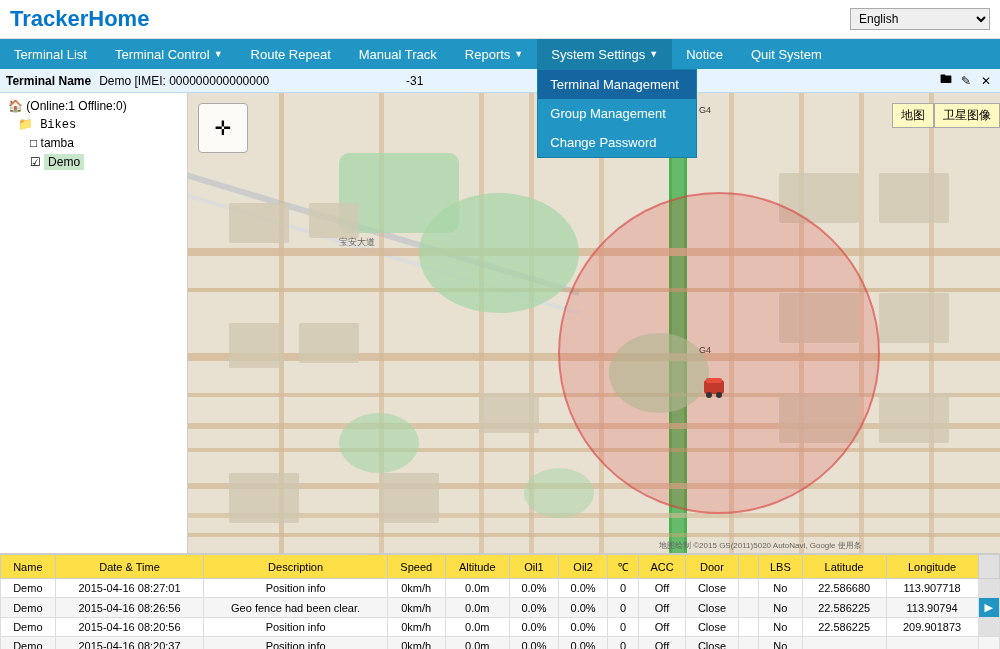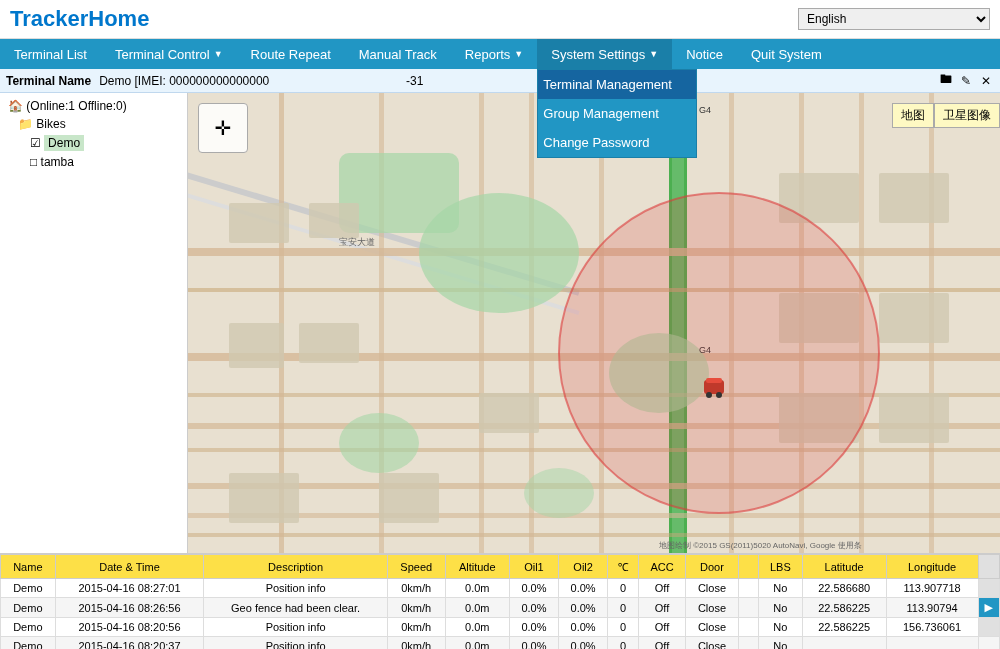--- a/index.html
+++ b/index.html
@@ -1,31 +1,31 @@
 <!DOCTYPE html>
 <html><head>
   <meta charset="utf-8">
   <style>
     * { margin: 0; padding: 0; box-sizing: border-box; }
     body { font-family: Arial, sans-serif; font-size: 12px; background: #fff; width: 1000px; height: 649px; overflow: hidden; }
 
     
     #header { background: #fff; padding: 6px 10px; display: flex; align-items: center; justify-content: space-between; border-bottom: 1px solid #ddd; }
     #logo { color: #0077cc; font-size: 22px; font-weight: bold; }
-    #lang-select { border: 1px solid #aaa; padding: 2px 4px; font-size: 12px; width: 192px; }
+    #lang-select { border: 1px solid #aaa; padding: 2px 4px; font-size: 12px; width: 140px; }
 
     
     #navbar { background: #2196c4; display: flex; align-items: stretch; height: 30px; }
     .nav-item { color: #fff; padding: 0 14px; display: flex; align-items: center; cursor: pointer; font-size: 13px; white-space: nowrap; position: relative; }
     .nav-item.active { background: #1a7fa8; }
     .nav-item .arrow { margin-left: 4px; font-size: 9px; }
 
     
     .dropdown-menu { position: absolute; top: 30px; left: 0; background: #2196c4; z-index: 1000; min-width: 160px; border: 1px solid #1a7fa8; }
-    .dropdown-item { display: block; padding: 7px 5px; color: #fff; cursor: pointer; font-size: 13px; }
+    .dropdown-item { display: block; padding: 7px 12px; color: #fff; cursor: pointer; font-size: 13px; }
     .dropdown-item.highlighted { background: #1565a0; }
 
     
     #terminal-bar { background: #e8f4fd; border-bottom: 1px solid #c0d8ee; display: flex; align-items: center; padding: 2px 6px; font-size: 12px; height: 24px; }
     #terminal-bar .term-label { margin-right: 8px; font-weight: bold; }
     #terminal-bar .term-info { flex: 1; overflow: hidden; white-space: nowrap; text-overflow: ellipsis; }
     #terminal-bar .term-icons { display: flex; gap: 4px; }
     .term-icon { width: 16px; height: 16px; cursor: pointer; display: flex; align-items: center; justify-content: center; font-size: 12px; }
 
     
@@ -117,31 +117,31 @@
   </div>
 </div>
 
 <div id="main">
 
   <div id="sidebar">
     <div class="tree-item">
       <span>🏠</span>
       <span class="tree-label-online">(Online:1  Offline:0)</span>
     </div>
-    <div class="tree-item" style="padding-left:14px;">
+    <div class="tree-item" style="padding-left:14px;font-family:Liberation Mono, monospace;">
       <span>📁</span>
       <span class="tree-label-bikes">Bikes</span>
+    </div>
+    <div class="tree-item" style="padding-left:26px;">
+      <span>□</span>
+      <span class="tree-label-tamba">tamba</span>
     </div>
     <div class="tree-item" style="padding-left:26px;">
       <span>☑</span>
       <span class="tree-label-demo" style="background:#c8e6c9; padding:1px 4px;">Demo</span>
-    </div>
-    <div class="tree-item" style="padding-left:26px;">
-      <span>□</span>
-      <span class="tree-label-tamba">tamba</span>
     </div>
   </div>
 
   <div id="map-area">
     
     <div class="map-control-nav">
       <span>✛</span>
     </div>
     
     <div class="map-type-btn">
@@ -283,21 +283,21 @@
           <td>0km/h</td>
           <td>0.0m</td>
           <td>0.0%</td>
           <td>0.0%</td>
           <td>0</td>
           <td>Off</td>
           <td>Close</td>
           <td></td>
           <td>No</td>
           <td>22.586225</td>
-          <td>156.736061</td>
+          <td>209.901873</td>
           <td class="scroll-col"></td>
         </tr>
         <tr>
           <td>Demo</td>
           <td>2015-04-16 08:20:37</td>
           <td>Position info</td>
           <td>0km/h</td>
           <td>0.0m</td>
           <td>0.0%</td>
           <td>0.0%</td>

